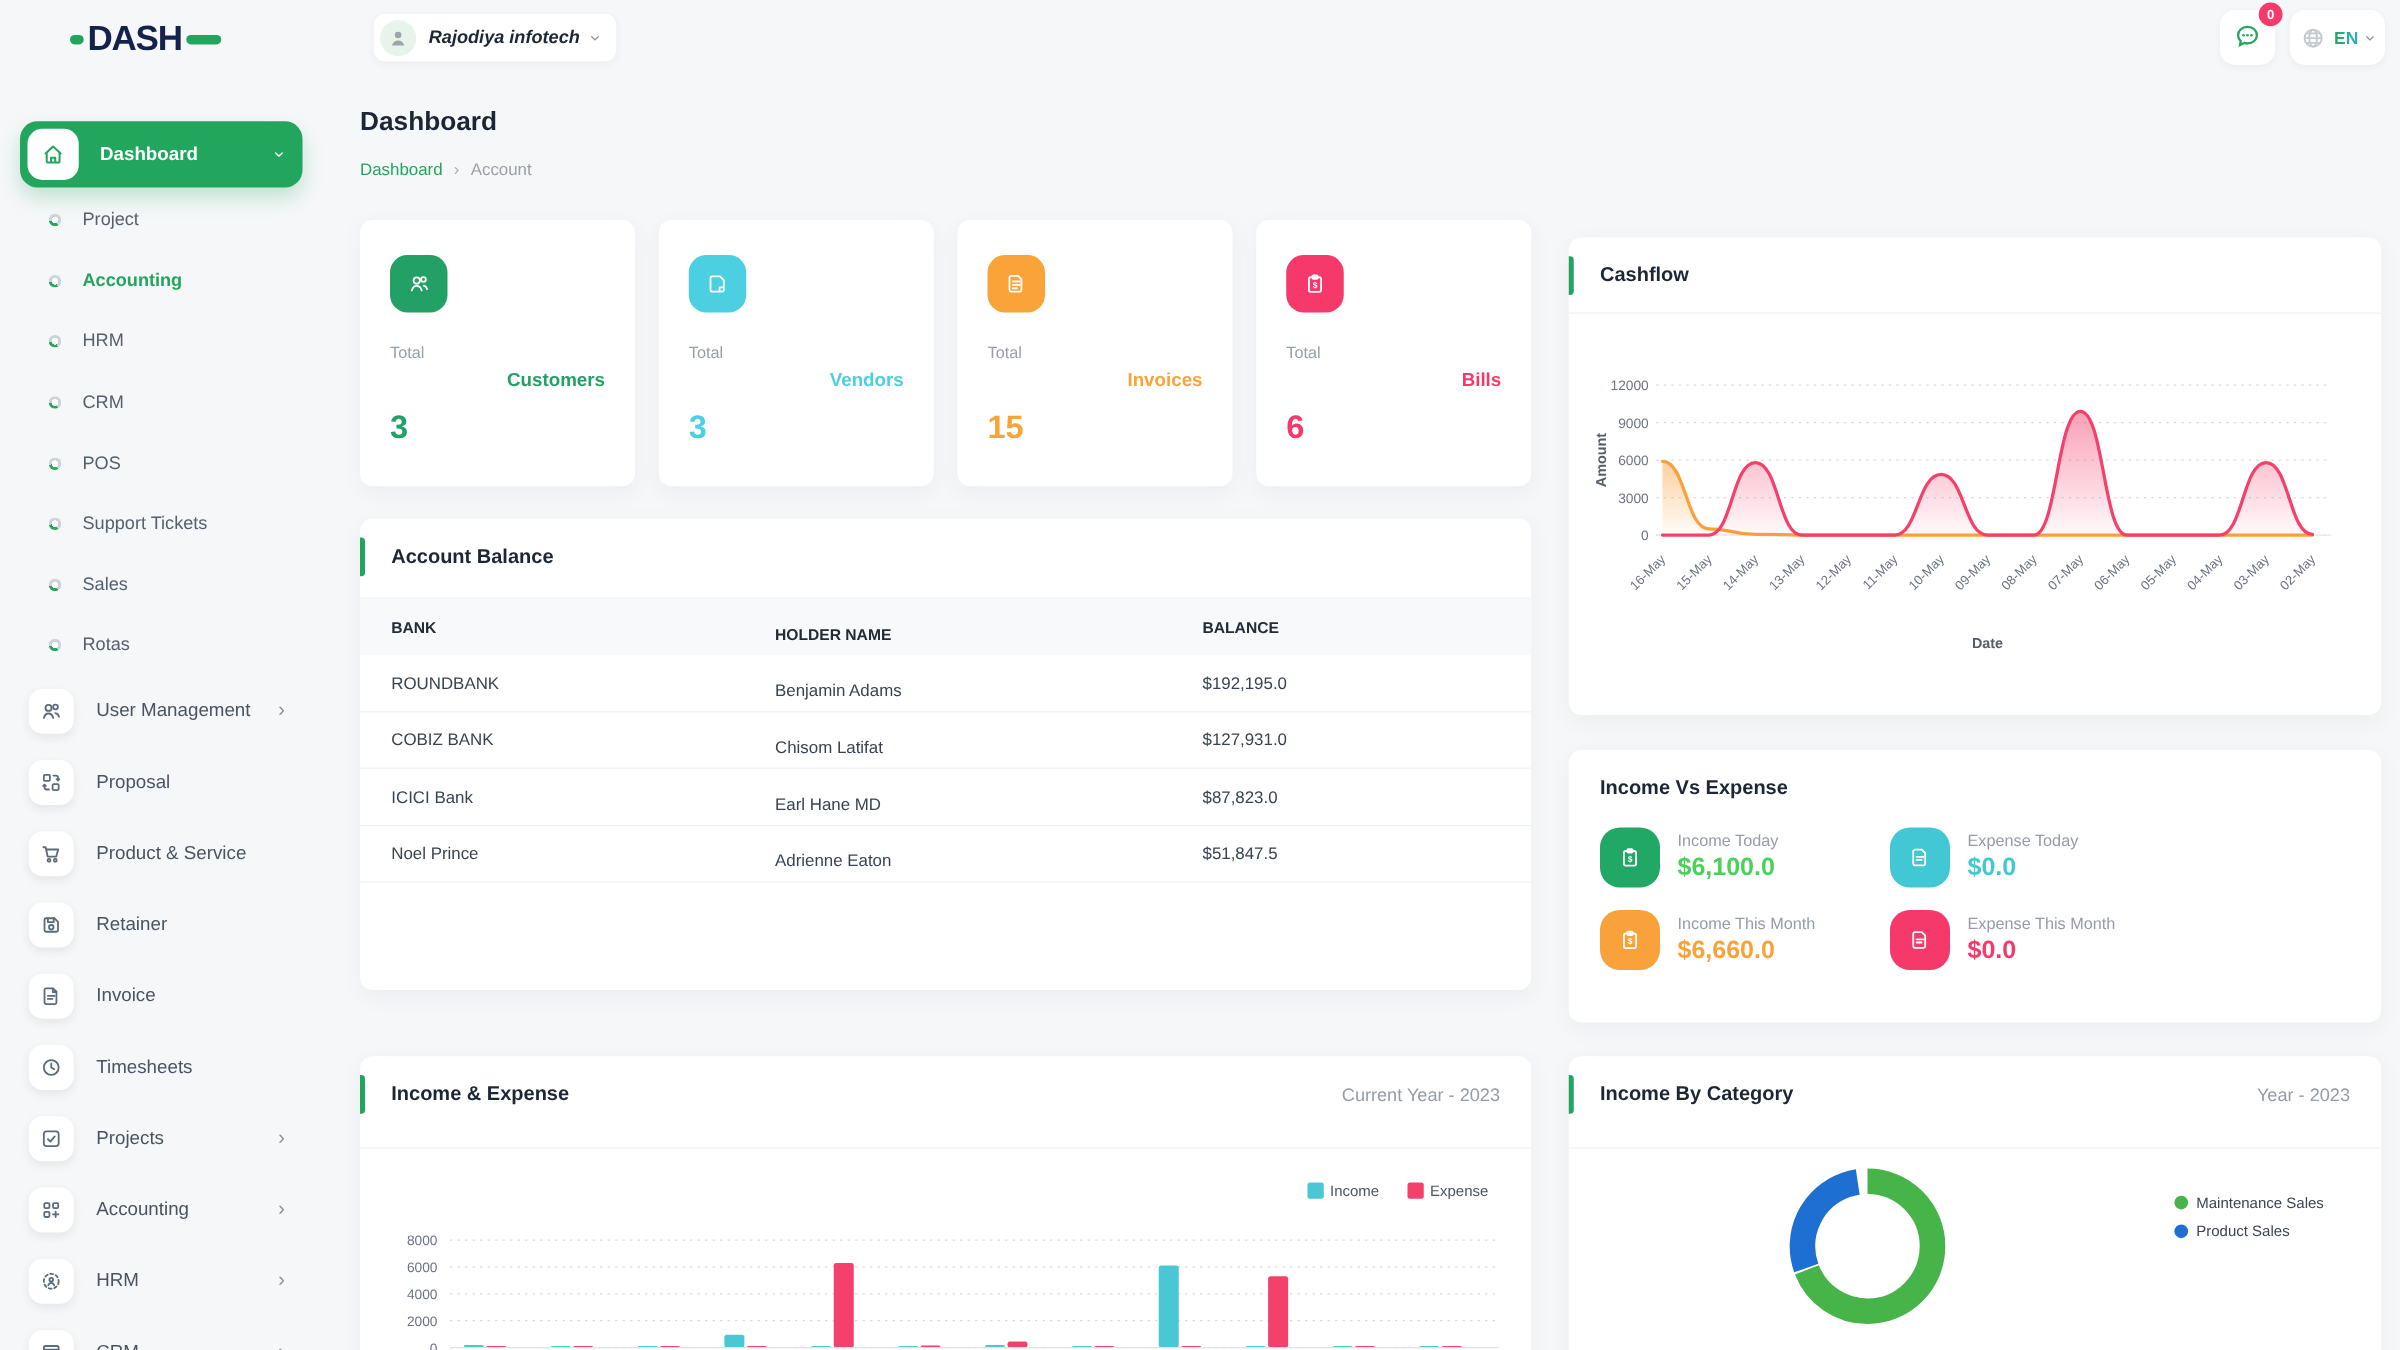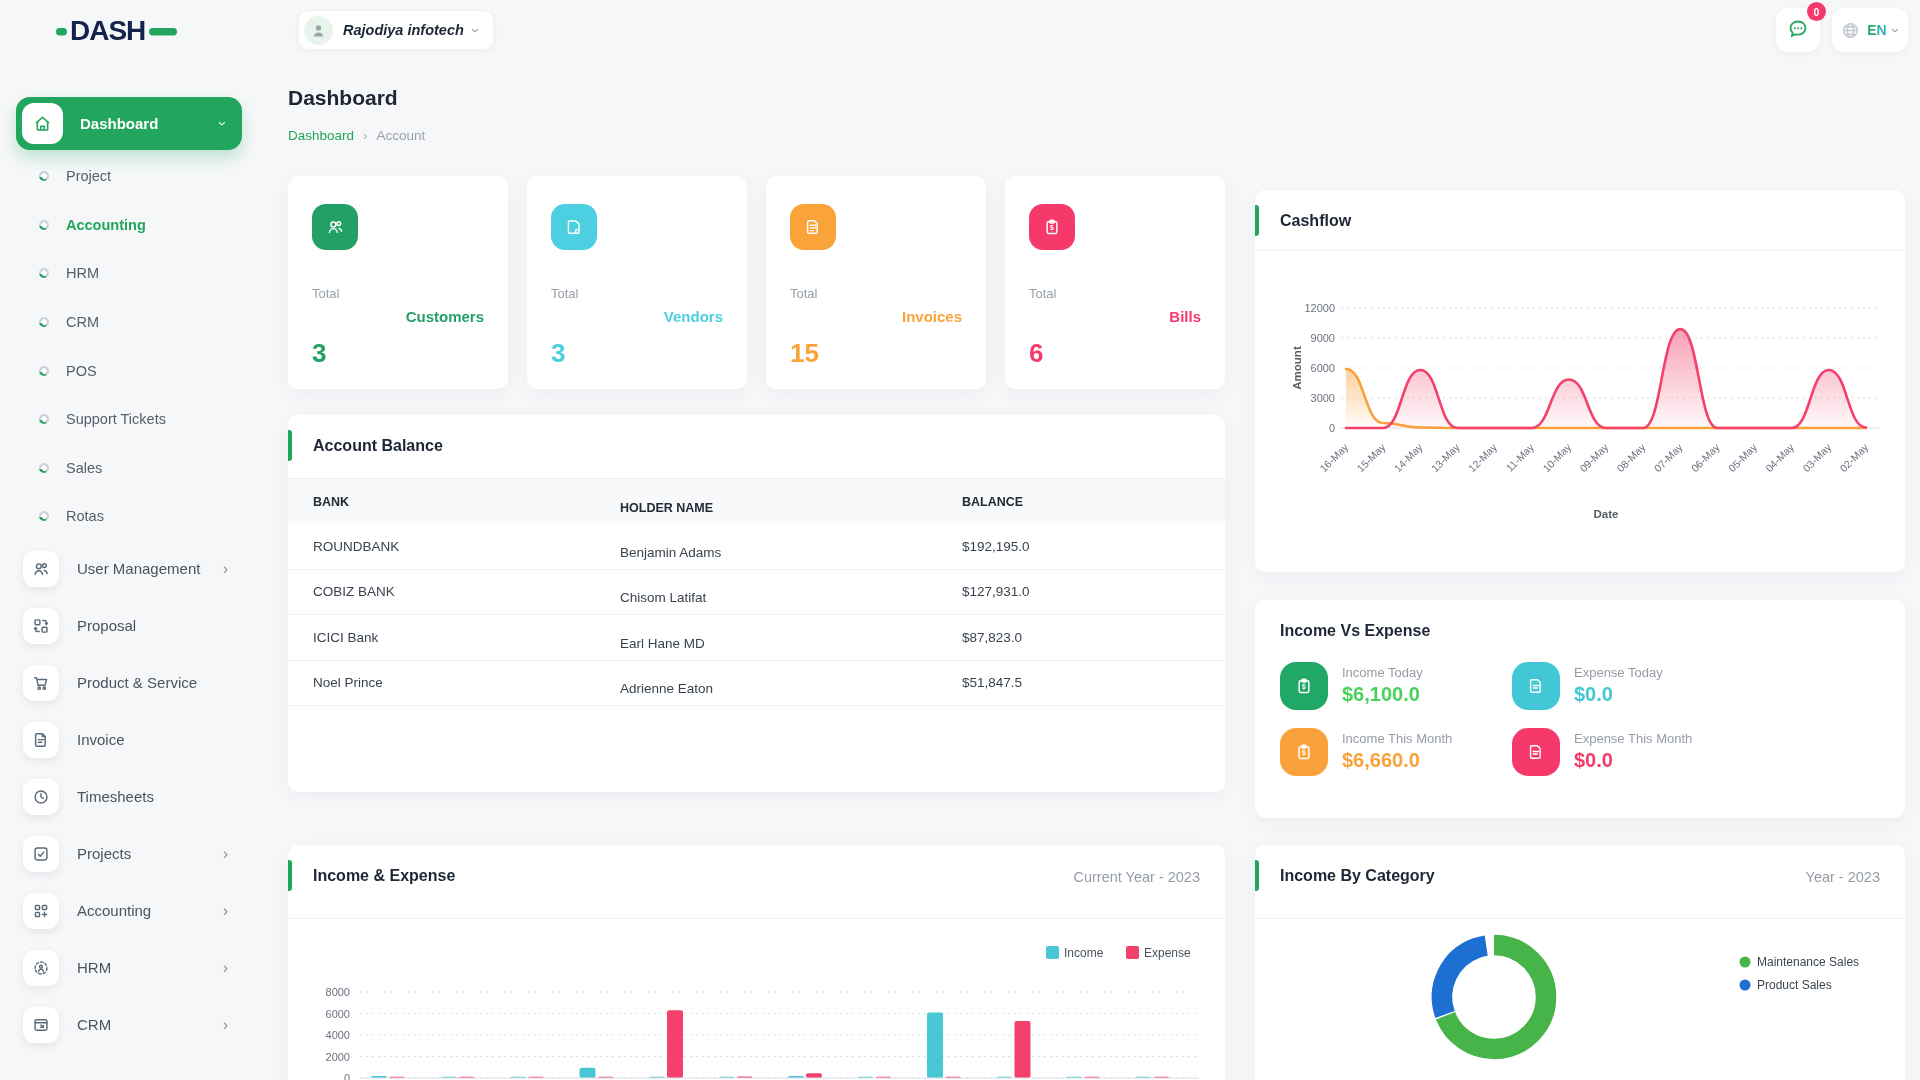--- a/index.html
+++ b/index.html
@@ -59,21 +59,21 @@
   .ptitle{position:absolute;left:25px;top:22px;font-size:16px;font-weight:bold;color:#1c2634;}
   .psub{position:absolute;right:25px;top:24px;font-size:14.5px;color:#959ca6;}
   .pdivider{position:absolute;left:0;right:0;height:1px;background:#eef1f4;}
   .paccent{position:absolute;left:0;top:15px;width:4px;height:31px;background:#22a55c;border-radius:0 3px 3px 0;}
 
   
   .cards-row{position:absolute;left:288px;top:176px;width:937px;display:flex;gap:19px;}
   .card{width:220px;height:213px;background:#fff;border-radius:10px;box-shadow:0 5px 18px rgba(40,52,70,.05);
        box-sizing:border-box;padding:28px 24px;}
   .card .tile{width:46px;height:46px;border-radius:14px;display:flex;align-items:center;justify-content:center;color:#fff;}
-  .card .pre{font-size:13px;color:#97a0aa;margin-top:36px;}
+  .card .pre{font-size:13px;color:#97a0aa;margin-top:24px;}
   .card .nm{font-size:15px;font-weight:bold;margin-top:7px;text-align:right;}
   .card .val{font-size:26px;font-weight:bold;margin-top:13px;}
 
   
   .tablewrap{position:absolute;left:0;right:0;top:64px;}
   .trow{display:flex;align-items:center;padding-left:25px;box-sizing:border-box;}
   .trow span:nth-child(1){width:307px;}
   .trow span:nth-child(2){width:342px;margin-top:12px;}
   .trow span:nth-child(3){flex:1;}
   .thead{height:45px;background:#f8f9fb;font-weight:bold;font-size:12.5px;color:#222b36;}
@@ -205,20 +205,30 @@
                   </li>
       <li>
         <span class="tile">
           <svg width="18" height="18" viewBox="0 0 20 20" fill="none" stroke="currentColor" stroke-width="1.6" stroke-linecap="round" stroke-linejoin="round">
             <path d="M3 4.2h2l1.8 8.3h7.6l1.8-6.3H6.1"></path>
             <circle cx="8" cy="15.8" r="1.3"></circle>
             <circle cx="13.6" cy="15.8" r="1.3"></circle>
           </svg>
         </span>
                   <span class="mlab">Product &amp; Service</span>
+                  </li>
+      <li>
+        <span class="tile">
+          <svg width="18" height="18" viewBox="0 0 20 20" fill="none" stroke="currentColor" stroke-width="1.6" stroke-linecap="round" stroke-linejoin="round">
+            <path d="M4 5.4A1.4 1.4 0 0 1 5.4 4h7.4l3.2 3.2v7.4a1.4 1.4 0 0 1-1.4 1.4H5.4A1.4 1.4 0 0 1 4 14.6z"></path>
+            <path d="M7 4v3.4h5.2V4"></path>
+            <circle cx="10" cy="12" r="2"></circle>
+          </svg>
+        </span>
+                  <span class="mlab">Retainer</span>
                   </li>
       <li>
         <span class="tile">
           <svg width="18" height="18" viewBox="0 0 20 20" fill="none" stroke="currentColor" stroke-width="1.6" stroke-linecap="round" stroke-linejoin="round">
             <path d="M5.4 3h6.2l3 3v9.6a1.4 1.4 0 0 1-1.4 1.4H5.4A1.4 1.4 0 0 1 4 15.6V4.4A1.4 1.4 0 0 1 5.4 3z"></path>
             <path d="M11.4 3v3.2h3.2M7 9.6h6M7 12.4h4"></path>
           </svg>
         </span>
                   <span class="mlab">Invoice</span>
                   </li>
@@ -366,21 +376,21 @@
                    <span>$51,847.5</span>
           </div>
         </div>
     </div>
   </div>
 
   <div class="panel" style="left:1255px;top:190px;width:650px;height:382px;">
     <span class="paccent"></span>
     <div class="ptitle">Cashflow</div>
     <div class="pdivider" style="top:60px;"></div>
-    <div class="chartbox" style="top:60px;margin-left:16px;" id="cashflow-chart"><svg width="650" height="322" viewBox="0 0 650 322">
+    <div class="chartbox" style="top:60px;" id="cashflow-chart"><svg width="650" height="322" viewBox="0 0 650 322">
           <defs>
             <linearGradient id="cfg0" x1="0" y1="0" x2="0" y2="1">
       <stop offset="0" stop-color="#f9a13a" stop-opacity="0.5"></stop>
       <stop offset="1" stop-color="#f9a13a" stop-opacity="0.03"></stop>
             </linearGradient>
             <linearGradient id="cfg1" x1="0" y1="0" x2="0" y2="1">
       <stop offset="0" stop-color="#f4416c" stop-opacity="0.5"></stop>
       <stop offset="1" stop-color="#f4416c" stop-opacity="0.03"></stop>
             </linearGradient>
           </defs>

